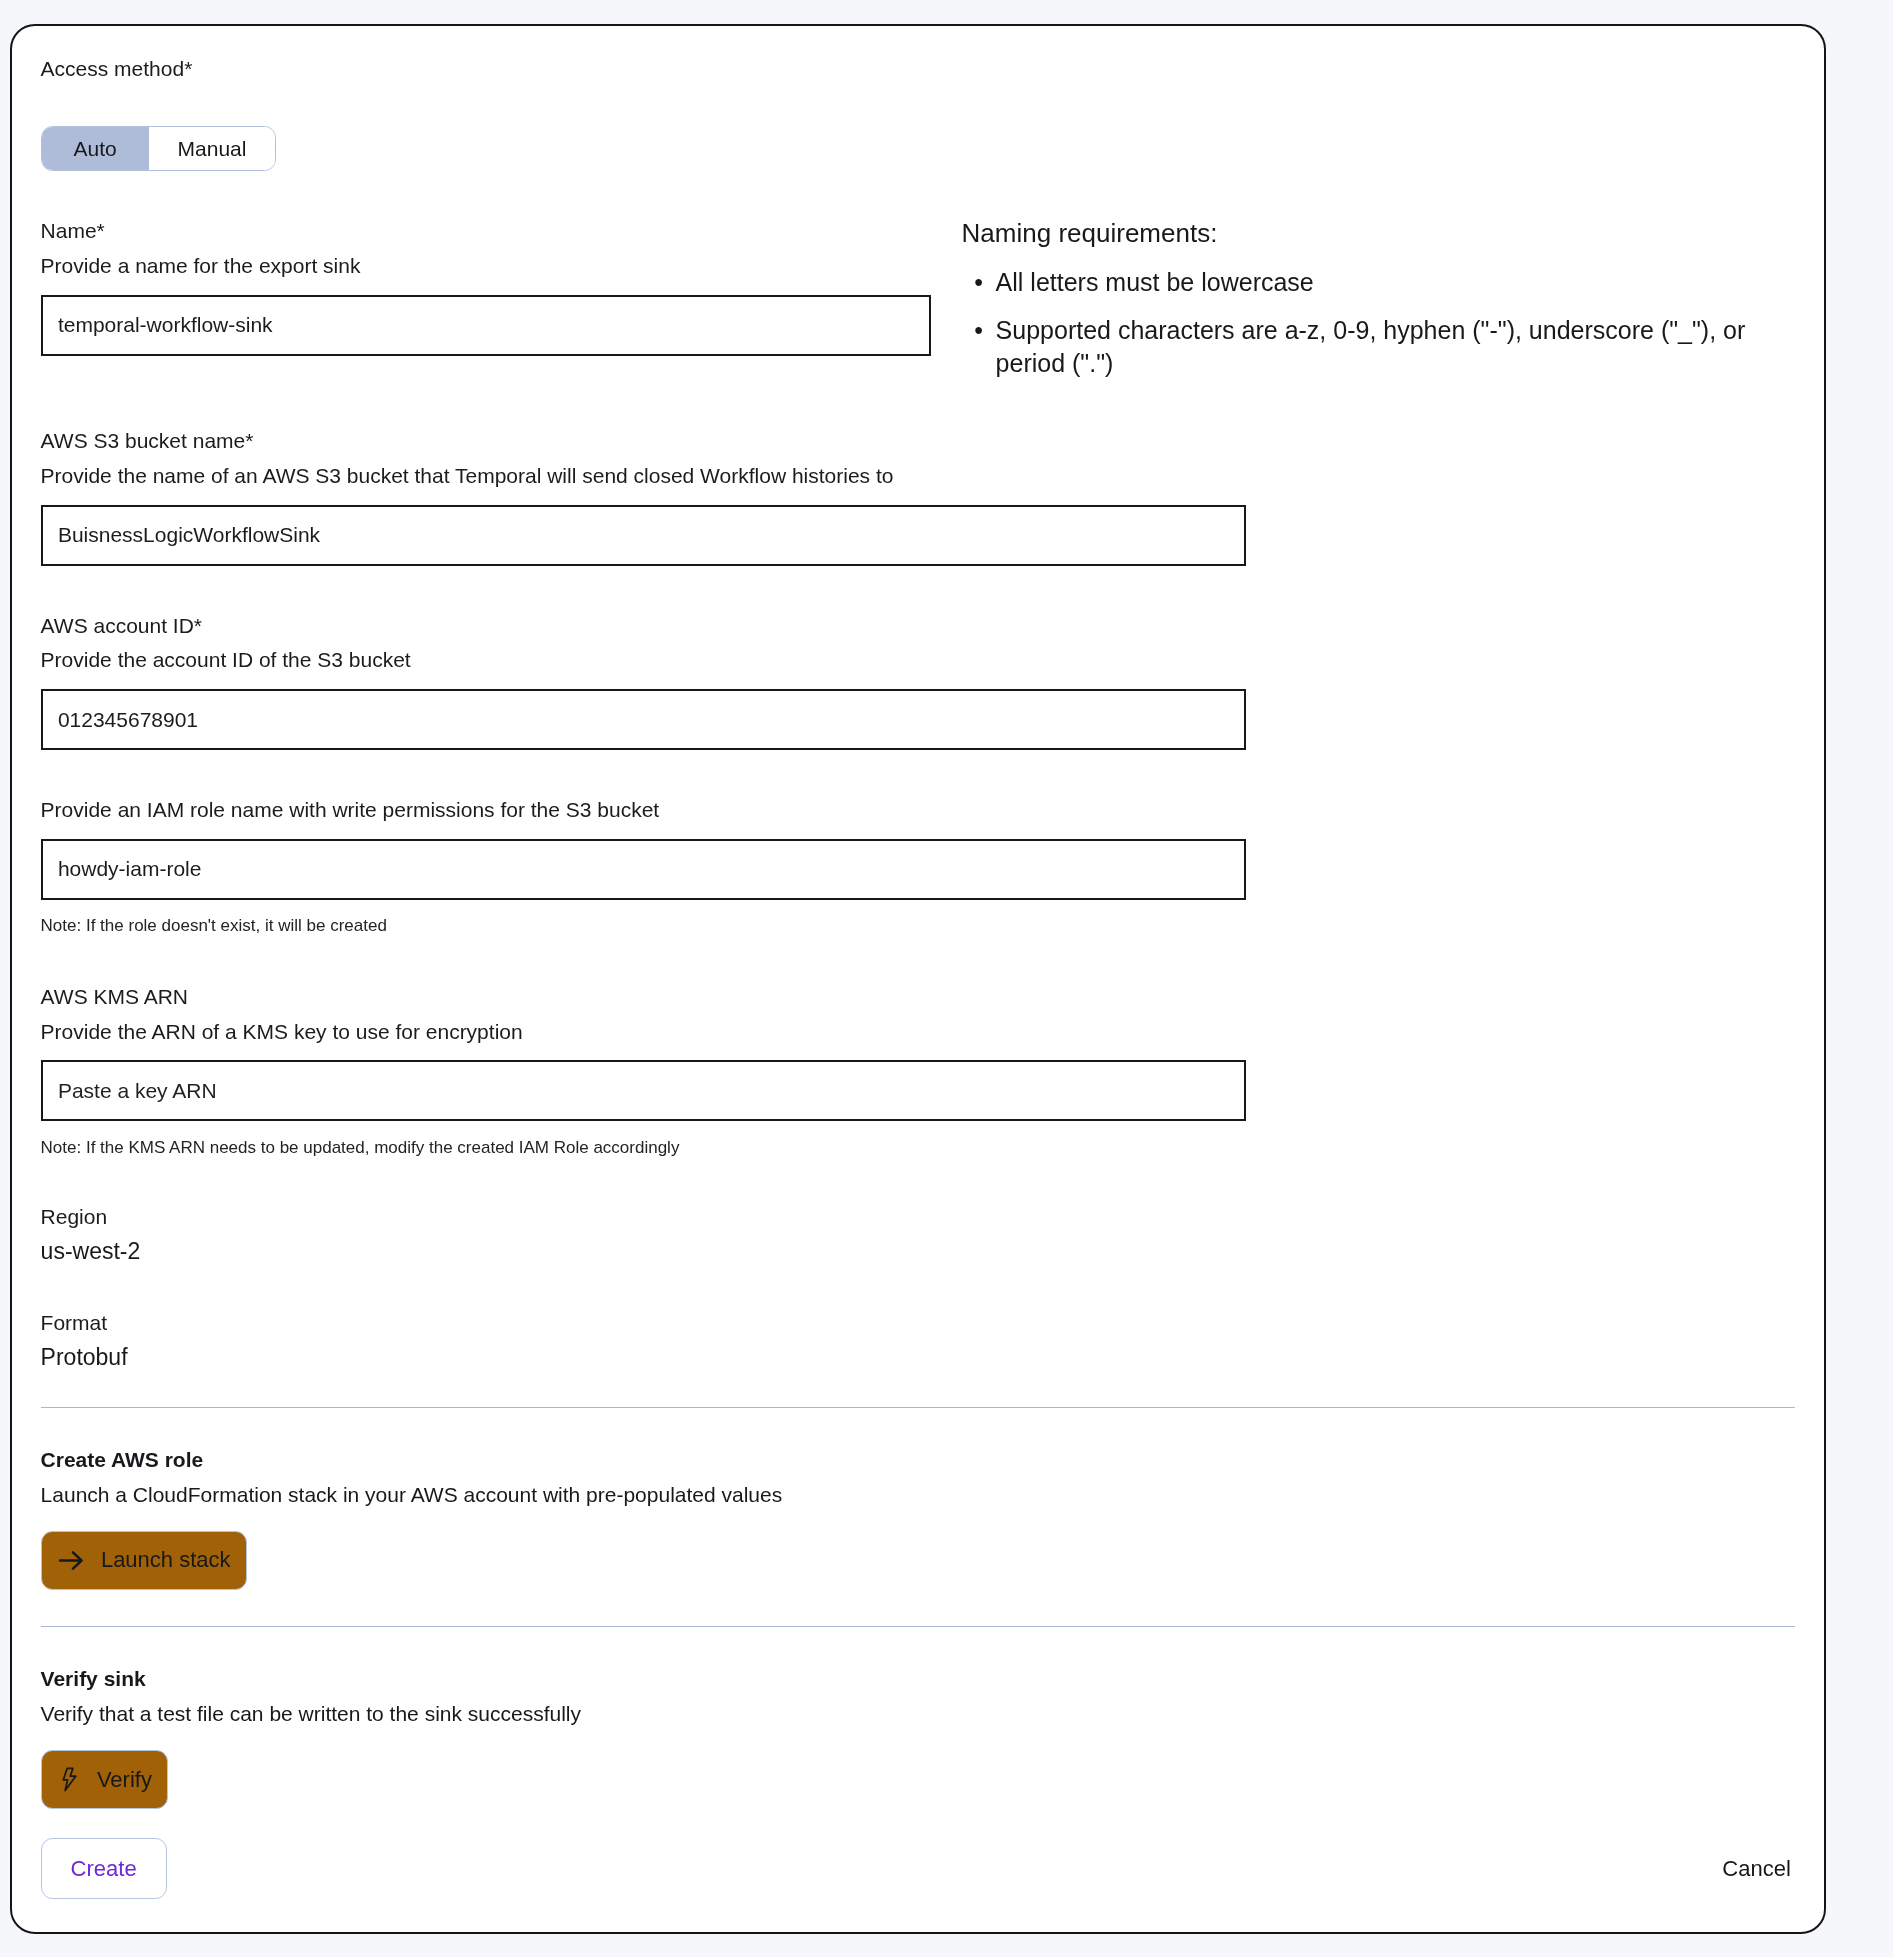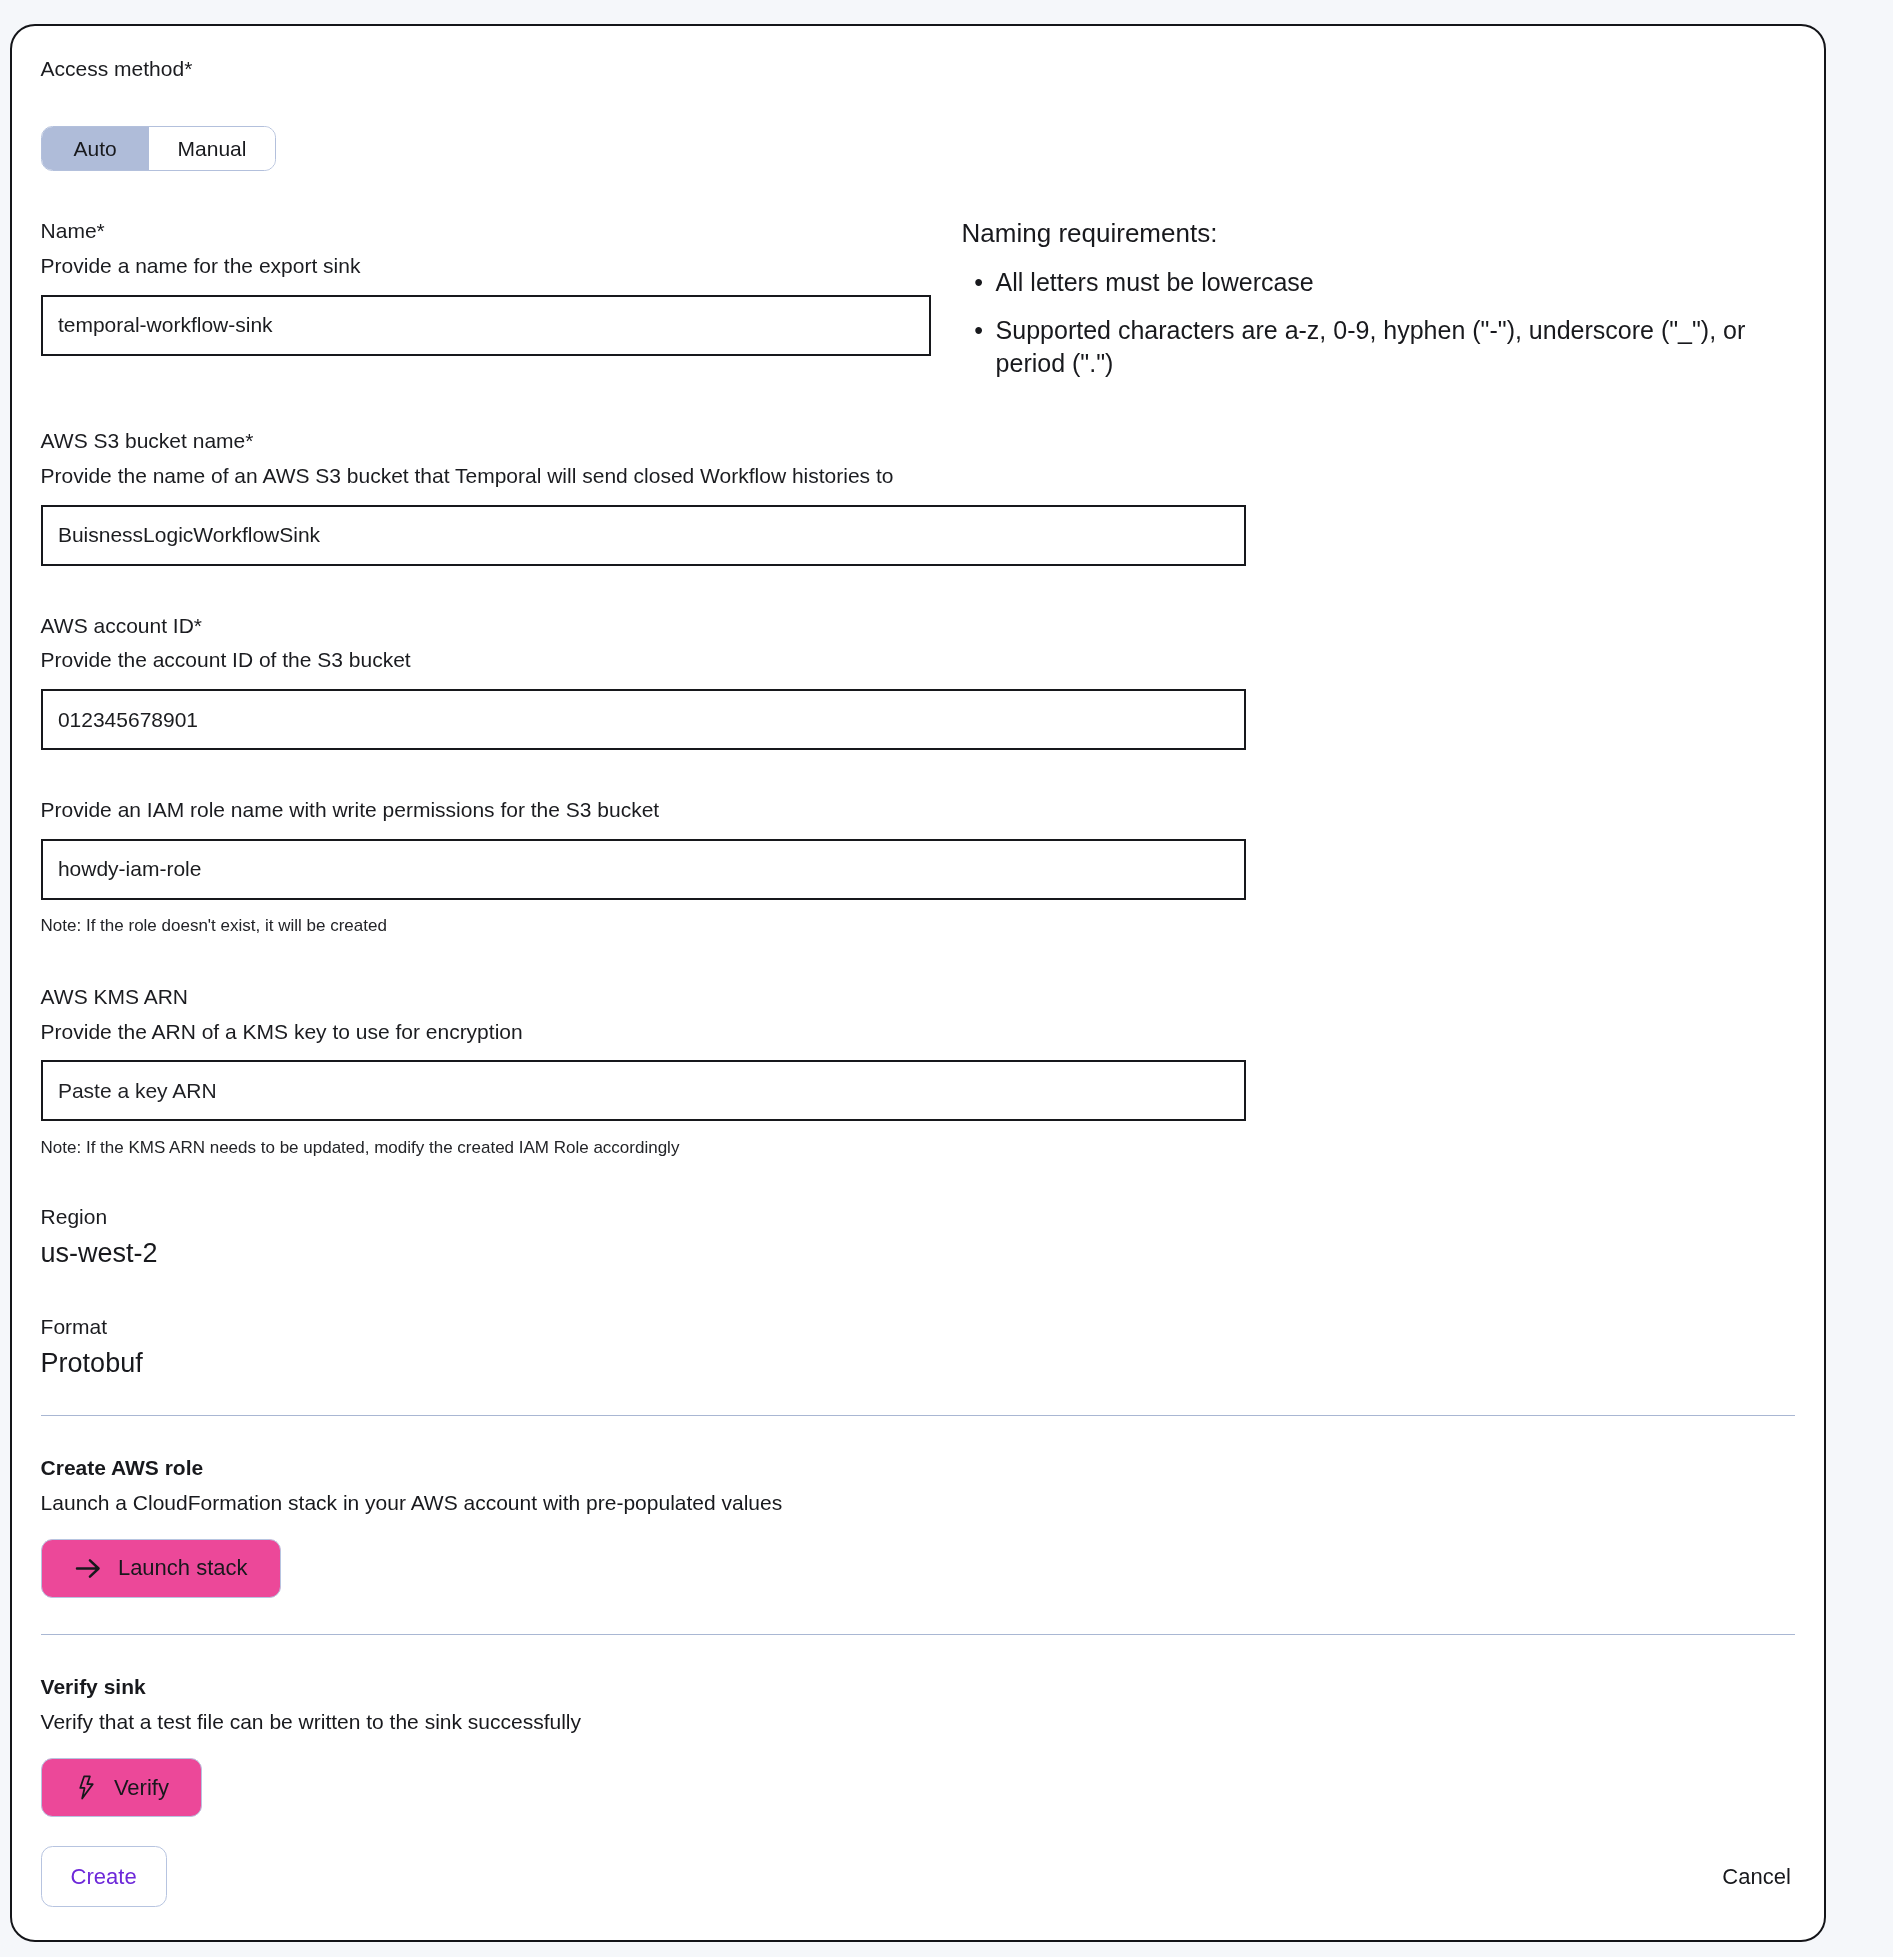--- a/index.html
+++ b/index.html
@@ -65,40 +65,40 @@
   .top-row .col-left .field { margin-top: 0; }
   .top-row .col-right { flex: 1 1 auto; padding-left: 27px; max-width: 875px; }
 
   .req-title { font-size: 26px; line-height: 1.3; }
   .req-list { margin-top: 15.3px; }
   .bullet-row { display: flex; margin-top: 13.4px; }
   .bullet-dot { width: 34px; flex: 0 0 auto; font-size: 25px; line-height: 1.35; text-align: center; }
   .bullet-text { font-size: 25px; line-height: 1.35; }
 
   .ro-field { margin-top: 44px; }
-  .ro-field .ro-value { font-size: 27px; margin-top: 7.6px; }
+  .ro-field .ro-value { font-size: 23px; margin-top: 7.6px; }
 
   .divider {
     border: none;
     border-top: 1.9px solid #a9b7d3;
     margin: 36px 0 0 0;
   }
 
   .section { margin-top: 38px; }
   .section-title { font-size: 21px; font-weight: bold; line-height: 1.3; }
   .section-desc  { font-size: 21px; line-height: 1.3; margin-top: 7.6px; }
 
   .outline-btn {
     display: inline-flex;
     align-items: center;
     gap: 15.3px;
     margin-top: 23px;
     height: 59px;
-    padding: 0 32px;
-    background: #ec4899;
+    padding: 0 15px;
+    background: #a16207;
     border: 1.9px solid #b7c4e0;
     border-radius: 11.5px;
     font-size: 22px;
     font-family: "Liberation Sans", sans-serif;
     color: #17181c;
     cursor: pointer;
   }
   .outline-btn svg { display: block; }
 
   .footer-row {

